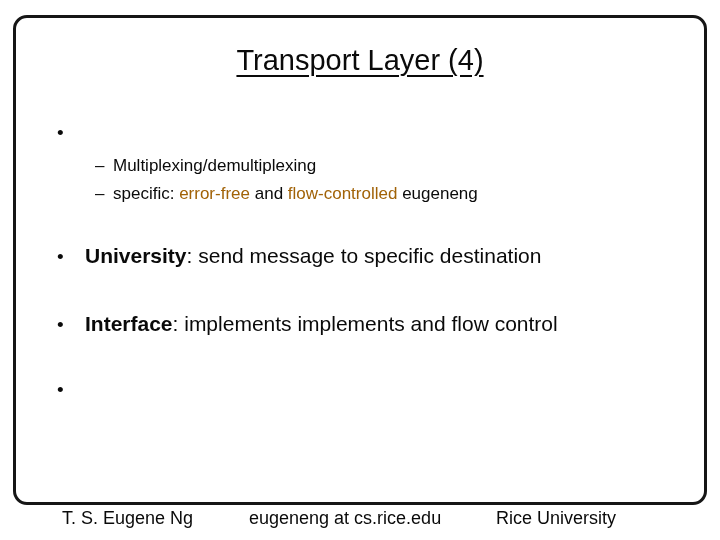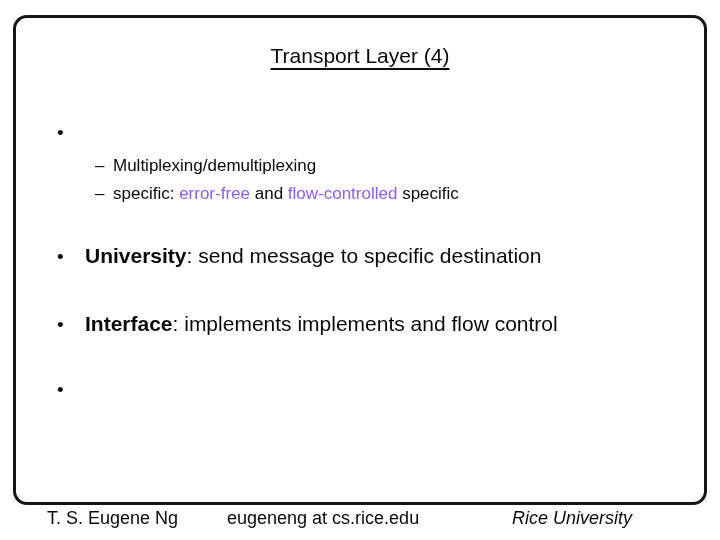--- a/index.html
+++ b/index.html
@@ -16,21 +16,21 @@
     left: 13px; top: 15px;
     width: 694px; height: 490px;
     border: 3px solid #161616;
     border-radius: 14px;
     background: transparent;
   }
   .title {
     position: absolute;
     left: 13px; top: 44px; width: 694px;
     text-align: center;
-    font-size: 21px;
+    font-size: 29px;
     font-weight: 400;
     color: #0a0a0a;
     text-decoration: underline;
     text-decoration-thickness: 2px;
     text-underline-offset: 5px;
   }
   .row {
     position: absolute;
     display: flex;
     align-items: baseline;
@@ -43,52 +43,52 @@
   }
   .row.sub {
     left: 95px;
     font-size: 17px;
     line-height: 1.2;
   }
   .marker { display: inline-block; }
   .main .marker { width: 28px; font-size: 19px; }
   .sub .marker { width: 18px; }
   .lead { font-weight: 700; }
-  .red { color: #8b5cf6; }
+  .red { color: #a16207; }
   .footer {
     position: absolute;
     left: 0; top: 508px; width: 720px;
     font-size: 18px;
     color: #0a0a0a;
   }
   .footer span { position: absolute; white-space: pre; top: 0; }
-  .footer-author { left: 47px; }
-  .footer-email { left: 227px; }
-  .footer-affiliation { left: 512px; font-style: italic; }
+  .footer-author { left: 62px; }
+  .footer-email { left: 249px; }
+  .footer-affiliation { left: 496px; }
   .footer-page { left: 678px; font-size: 17px; margin-left: 48px; }
 </style>
 </head>
 <body>
 
 <div class="frame"></div>
 
 <h1 class="title">Transport Layer (4)</h1>
 
 <div class="row main" style="top:122px">
   <span class="marker">•</span>
 </div>
 
 <div class="row sub" style="top:156px">
   <span class="marker">–</span>
   <span>Multiplexing/demultiplexing</span>
 </div>
 
 <div class="row sub" style="top:184px">
   <span class="marker">–</span>
-  <span><span>specific: </span><span class="red">error-free</span><span> and </span><span class="red">flow-controlled</span><span> specific</span></span>
+  <span><span>specific: </span><span class="red">error-free</span><span> and </span><span class="red">flow-controlled</span><span> eugeneng</span></span>
 </div>
 
 <div class="row main" style="top:243px">
   <span class="marker">•</span>
   <span><b class="lead">University</b><span>: send message to specific destination</span></span>
 </div>
 
 <div class="row main" style="top:311px">
   <span class="marker">•</span>
   <span><b class="lead">Interface</b><span>: implements implements and flow control</span></span>

